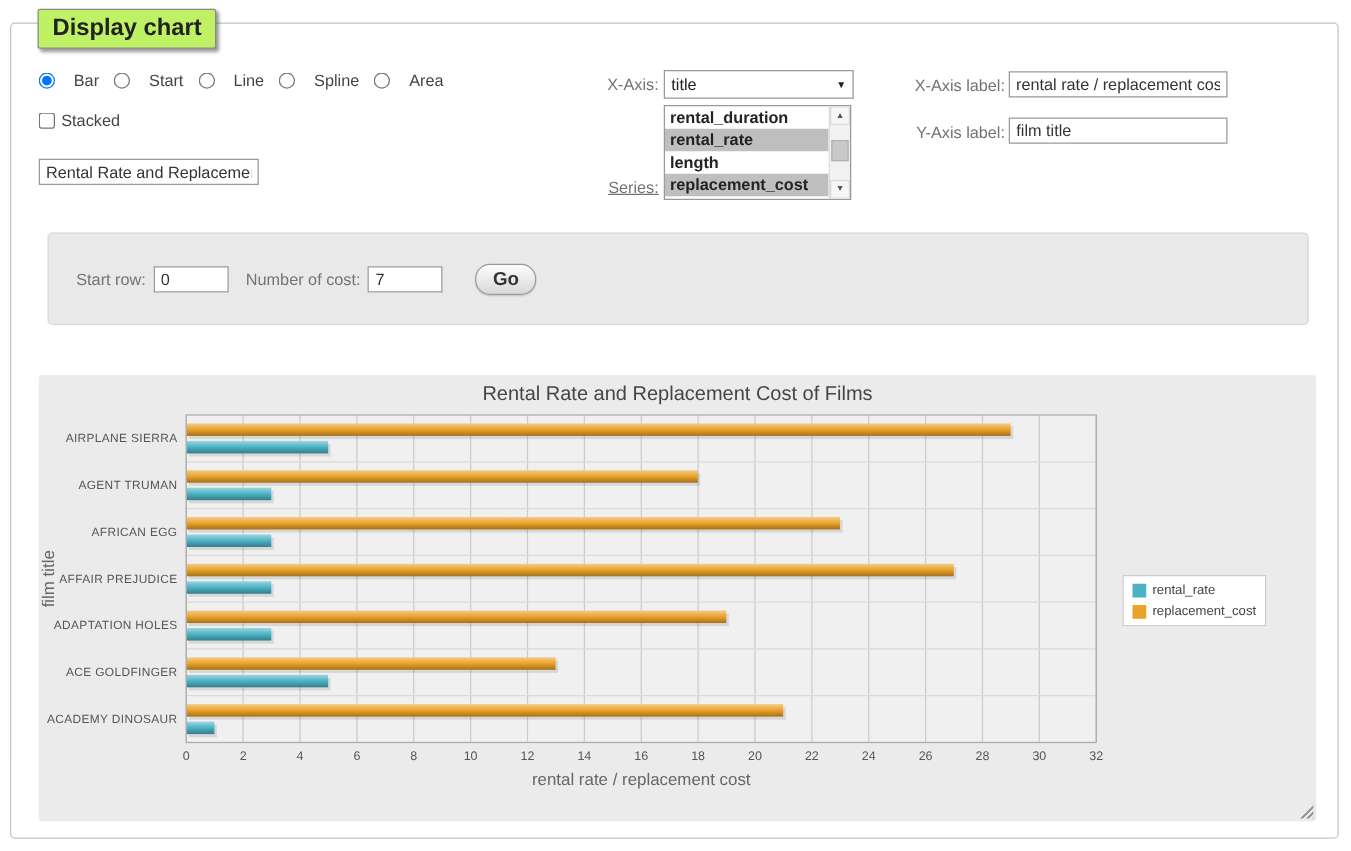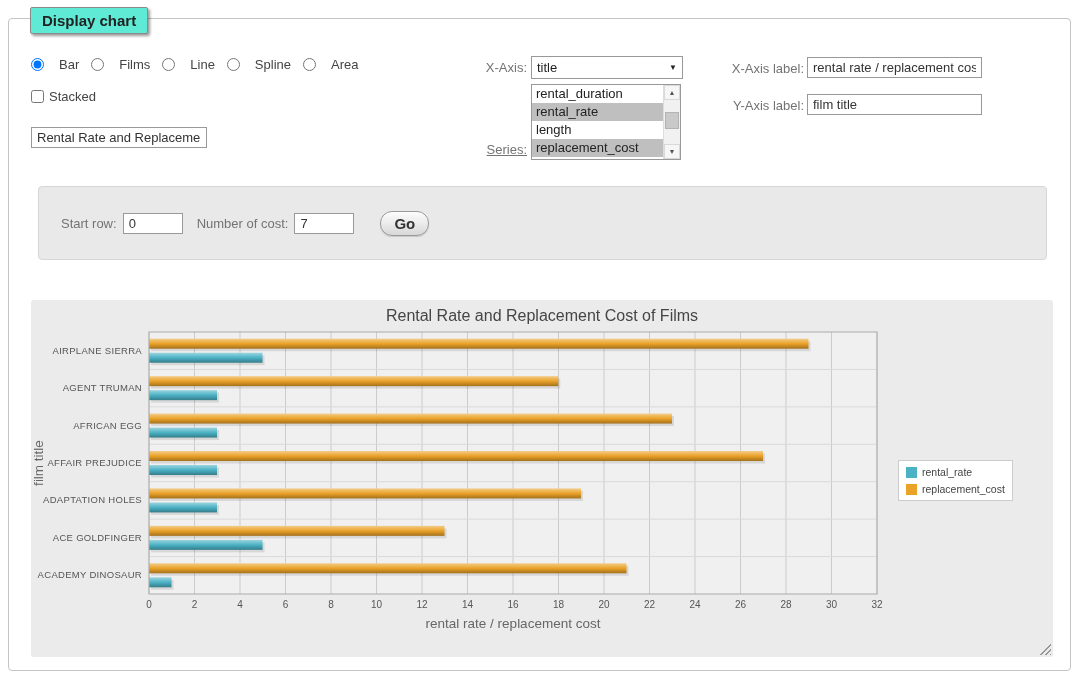--- a/index.html
+++ b/index.html
@@ -7,23 +7,23 @@
   .page {
     position: relative; width: 1081px; height: 681px; background: #fff;
     font-family: "Liberation Sans", sans-serif; font-size: 13px; color: #444;
     overflow: hidden;
   }
   .fieldset {
     position: absolute; left: 8px; top: 18px; width: 1063px; height: 653px;
     border: 1px solid #c4c4c4; border-radius: 4px; background: #fff;
   }
   .legendbox {
-    position: absolute; left: 21px; top: -12px; background: #5eead4;
+    position: absolute; left: 21px; top: -12px; background: #bef264;
     border: 1px solid #8a8a8a; border-radius: 2px; padding: 4px 11px;
-    font-weight: bold; font-size: 15px; color: #222;
+    font-weight: bold; font-size: 19px; color: #222;
     box-shadow: 2px 2px 3px rgba(0,0,0,0.4); z-index: 5;
   }
   
   .radio-row { position: absolute; left: 22px; top: 38px; display: flex; align-items: center; }
   .radio-row label { display: flex; align-items: center; gap: 15px; margin-right: 12px; cursor: pointer; }
   input[type="radio"], input[type="checkbox"] { width: 13px; height: 13px; margin: 0; }
   .stacked-row { position: absolute; left: 22px; top: 70px; display: flex; align-items: center; gap: 5px; cursor: pointer; }
   input.txt {
     border: 1px solid #999; padding: 2px 5px; font-size: 13px; color: #333;
     font-family: "Liberation Sans", sans-serif; background: #fff; height: 21px;
@@ -39,21 +39,21 @@
     font: 13px "Liberation Sans", sans-serif; color: #222; border-radius: 0;
     appearance: none; -webkit-appearance: none; padding: 0 8px 0 5px;
   }
   .sel-arrow { position: absolute; right: 6px; top: 7px; font-size: 8px; color: #222; pointer-events: none; }
   
   .series-box {
     position: absolute; left: 522px; top: 65px; width: 150px; height: 76px;
     border: 1px solid #999; background: #fff; display: flex; overflow: hidden;
   }
   .series-items { flex: 1; overflow: hidden; }
-  .opt { height: 18px; line-height: 16px; padding: 1px 4px; font-size: 13px; color: #222; white-space: nowrap; cursor: default; }
+  .opt { height: 18px; line-height: 16px; padding: 1px 4px; font-size: 13px; color: #222; white-space: nowrap; cursor: default; font-weight: bold; }
   .opt.sel { background: #bfbfbf; }
   .sb { width: 17px; background: #f1f1f1; border-left: 1px solid #ddd; display: flex; flex-direction: column; }
   .sb-btn { height: 15px; background: #f6f6f6; border: 1px solid #d9d9d9; font-size: 7px; color: #555; display: flex; align-items: center; justify-content: center; cursor: pointer; }
   .sb-track { flex: 1; position: relative; }
   .sb-thumb { position: absolute; left: 1px; right: 1px; top: 28%; height: 38%; background: #c9c9c9; border: 1px solid #b3b3b3; cursor: grab; }
   
   .axlabel-x { position: absolute; left: 700px; top: 42px; width: 95px; text-align: right; }
   .axlabel-y { position: absolute; left: 700px; top: 79px; width: 95px; text-align: right; }
   .input-xlabel { position: absolute; left: 798px; top: 38px; width: 175px; }
   .input-ylabel { position: absolute; left: 798px; top: 75px; width: 175px; }
@@ -98,21 +98,21 @@
   <div class="fieldset">
     <div class="legendbox">Display chart</div>
 
     <div class="radio-row">
       <label>
         <input type="radio" name="chartType" checked="" style="">
         <span>Bar</span>
       </label>
       <label>
         <input type="radio" name="chartType" style="">
-        <span>Films</span>
+        <span>Start</span>
       </label>
       <label>
         <input type="radio" name="chartType" style="">
         <span>Line</span>
       </label>
       <label>
         <input type="radio" name="chartType" style="">
         <span>Spline</span>
       </label>
       <label>

